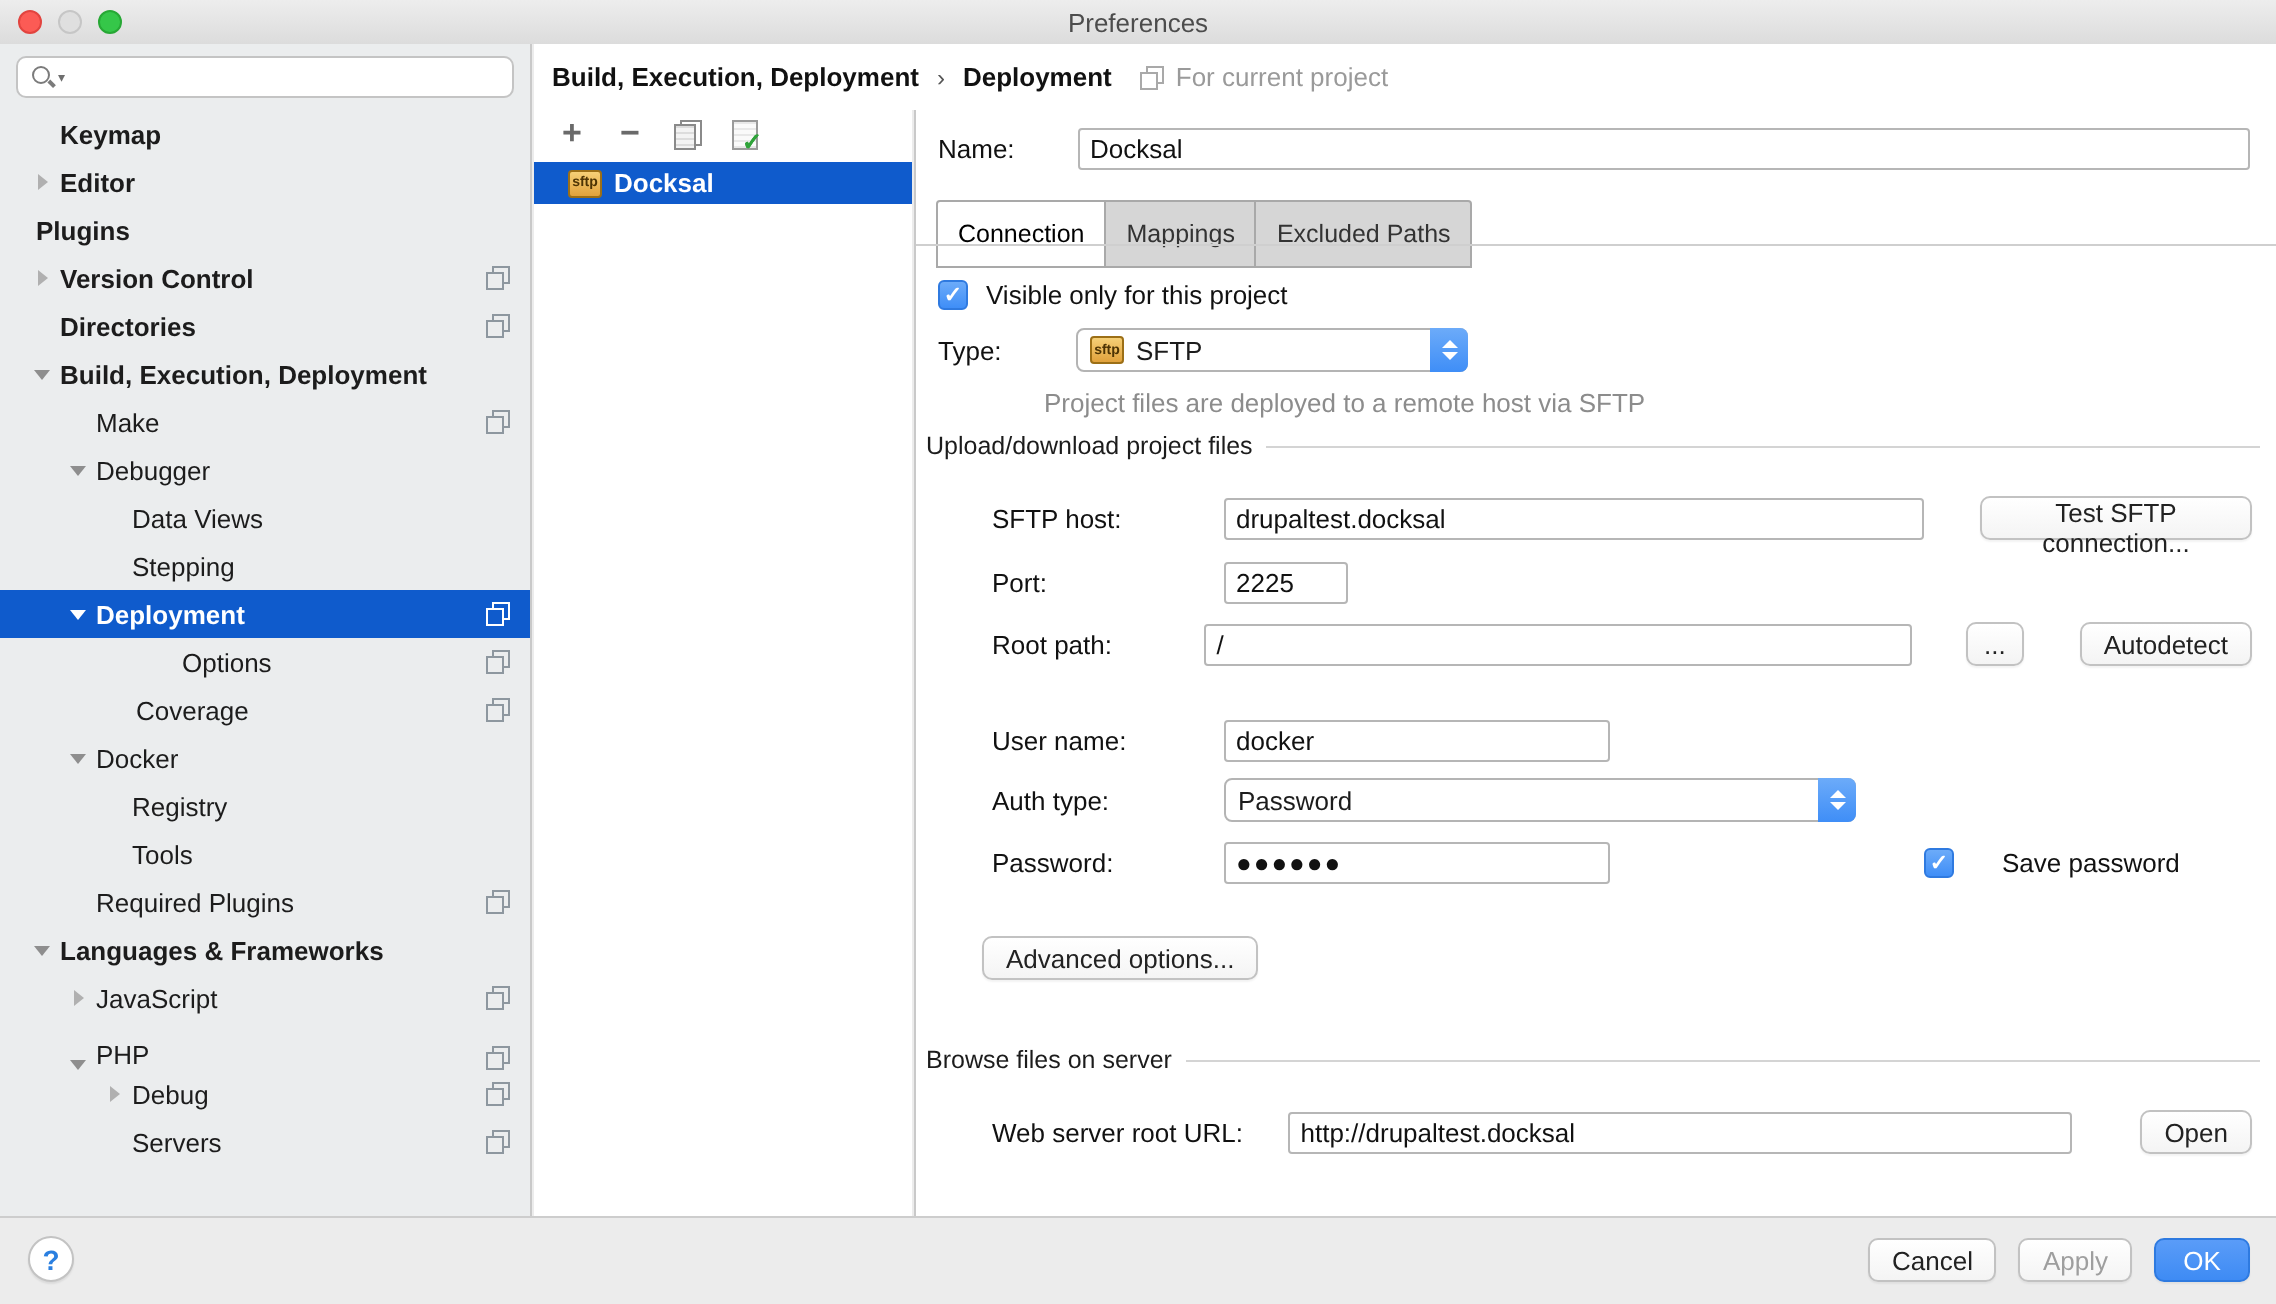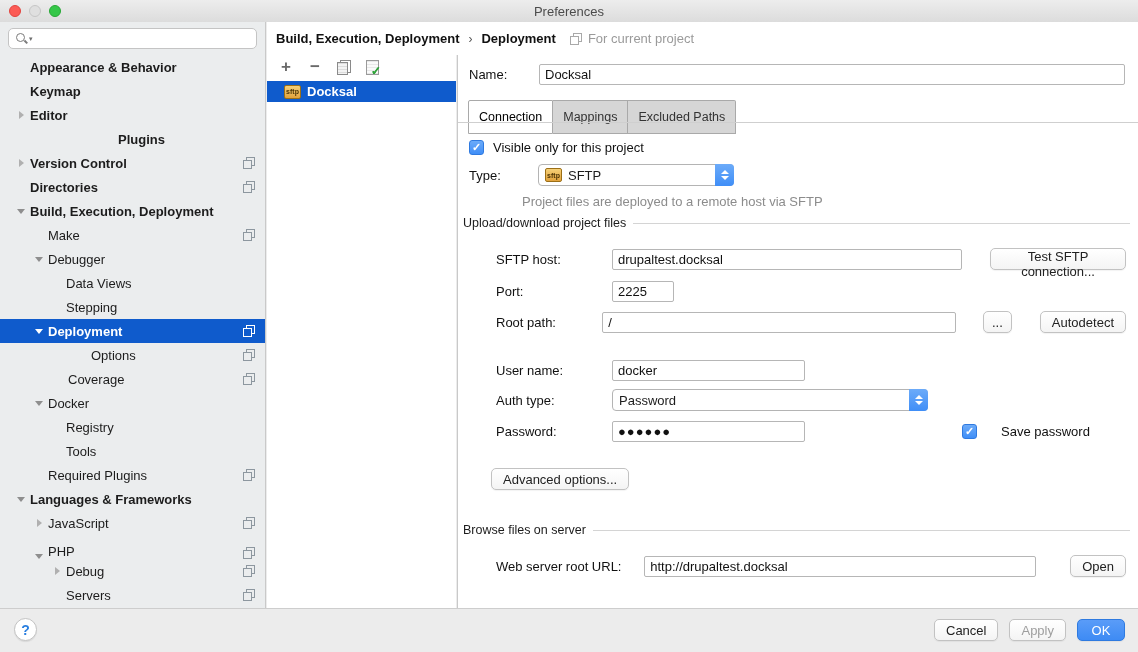--- a/index.html
+++ b/index.html
@@ -137,31 +137,27 @@
 
   <div class="sidebar">
     <div class="searchwrap">
       <span class="mag"></span>
       <span class="mag-caret">▾</span>
       <input placeholder="" style="">
     </div>
     <div class="tree">
         <div class="tree-row" style="padding-left: 12px;">
           <span class="arrow"></span>
-          <span class="tree-label bold">Appearance &amp; Behavior</span>
-        </div>
-        <div class="tree-row" style="padding-left: 12px;">
-          <span class="arrow"></span>
           <span class="tree-label bold">Keymap</span>
         </div>
         <div class="tree-row" style="padding-left: 12px;">
           <span class="arrow right"></span>
           <span class="tree-label bold">Editor</span>
         </div>
-        <div class="tree-row" style="padding-left: 0; justify-content: center;">
+        <div class="tree-row" style="padding-left: 0;">
           <span class="arrow"></span>
           <span class="tree-label bold">Plugins</span>
         </div>
         <div class="tree-row" style="padding-left: 12px;">
           <span class="arrow right"></span>
           <span class="tree-label bold">Version Control</span>
           <span class="dup"></span>
         </div>
         <div class="tree-row" style="padding-left: 12px;">
           <span class="arrow"></span>

